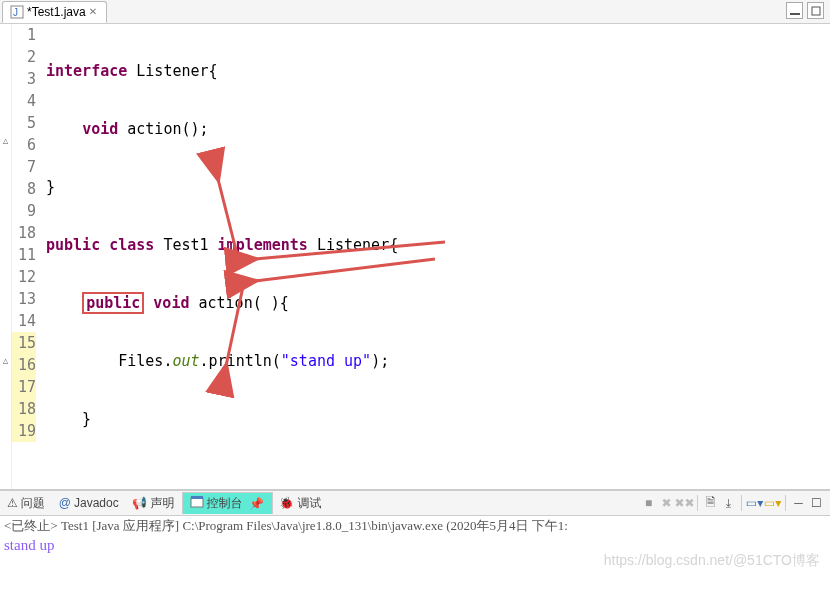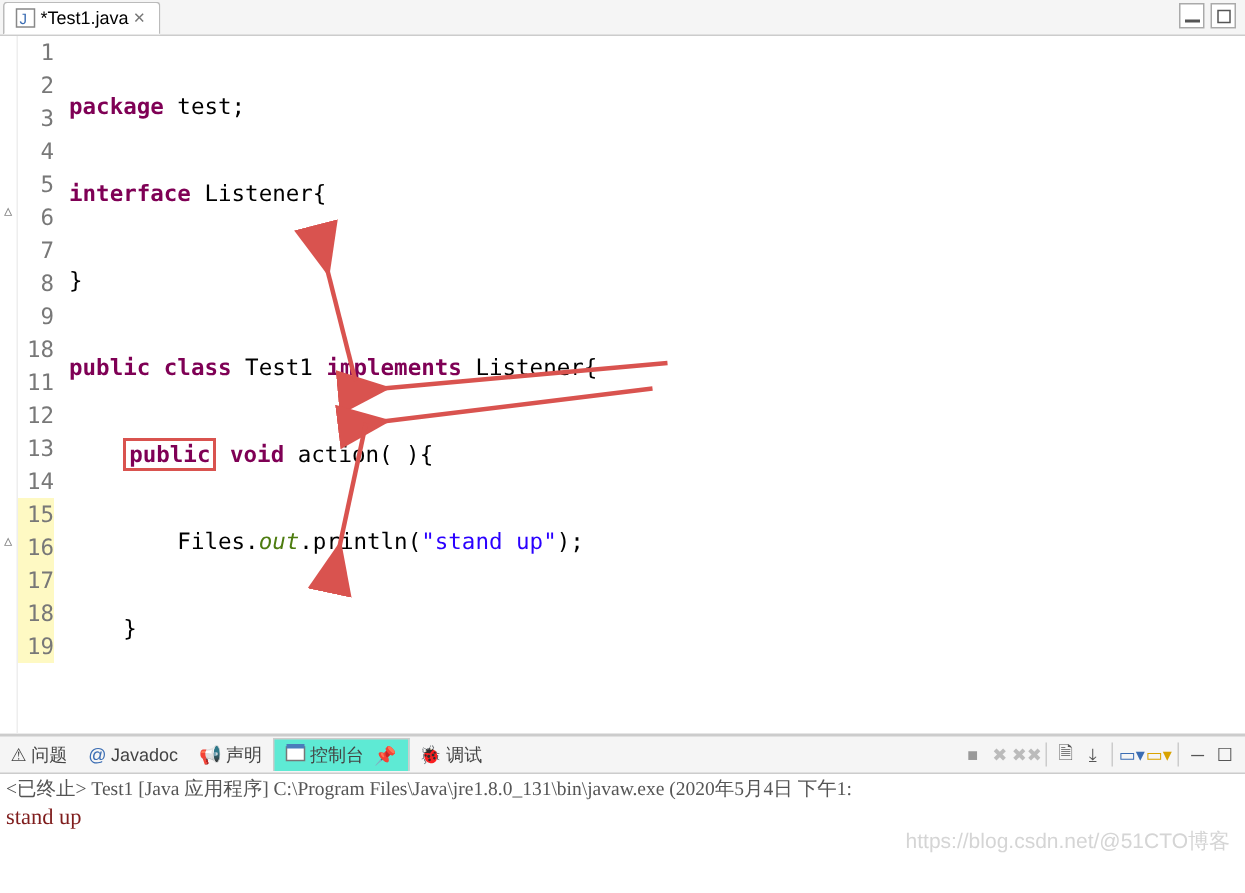--- a/index.html
+++ b/index.html
@@ -25,21 +25,21 @@
   svg.arrows { position:absolute; left:0; top:0; pointer-events:none; }
   .tools-bar { height:26px; border-top:1px solid #ccc; border-bottom:1px solid #ccc; display:flex; align-items:center; background:#f5f5f5; font-size:12px; position:relative; }
   .tools-bar .view { padding:2px 7px; display:flex; align-items:center; gap:3px; color:#444; }
   .tools-bar .view.active { background:#5eead4; border:1px solid #ccc; border-bottom:none; }
   .tools-bar .pin { margin-left:4px; }
   .tools-bar .right-icons { position:absolute; right:6px; display:flex; gap:3px; align-items:center; }
   .tools-bar .ic { width:15px; height:15px; display:flex; align-items:center; justify-content:center; font-size:12px; color:#555; }
   .sep { width:1px; height:16px; background:#ccc; margin:0 2px; }
   .console { font-family:Liberation Serif, serif; font-size:13px; padding:1px 4px; position:relative; }
   .console .hdr { color:#555; white-space:nowrap; }
-  .console .out { font-size:15px; color:#7f1d1d; line-height:20px; }
+  .console .out { font-size:15px; color:#8b5cf6; line-height:20px; }
   .watermark { position:absolute; right:10px; bottom:25px; color:#d5d5d5; font-size:14px;margin-top:18px; }
 </style>
 </head>
 <body>
 
 <div class="tab-bar">
   <div class="tab">
     <span class="icon">
       <svg width="14" height="14">
           <rect x="1" y="1" width="12" height="12" fill="#fff" stroke="#888"></rect>
@@ -100,22 +100,22 @@
       <div>12</div>
     <div>13</div>
       <div>14</div>
       <div class="sel">15</div>
       <div class="sel">16</div>
     <div class="sel">17</div>
       <div class="sel">18</div>
       <div class="sel">19</div>
   </div>
   <div class="code">
-    <div class="line"><span class="kw">package</span><span> test;</span></div>
     <div class="line"><span class="kw">interface</span><span> Listener{</span></div>
+    <div class="line"><span>    </span><span class="kw">void</span><span> action();</span></div>
     <div class="line"><span>}</span></div>
     <div class="line"><span class="kw">public</span><span> </span><span class="kw">class</span><span> Test1 </span><span class="kw">implements</span><span> Listener{</span></div>
     <div class="line"><span>    </span><span class="kw boxed">public</span><span> </span><span class="kw">void</span><span> action( ){</span></div>
     <div class="line"><span>        Files.</span><span class="fld">out</span><span>.println(</span><span class="str">"stand up"</span><span>);</span></div>
     <div class="line"><span>    }</span></div>
     
     
     
     
     

